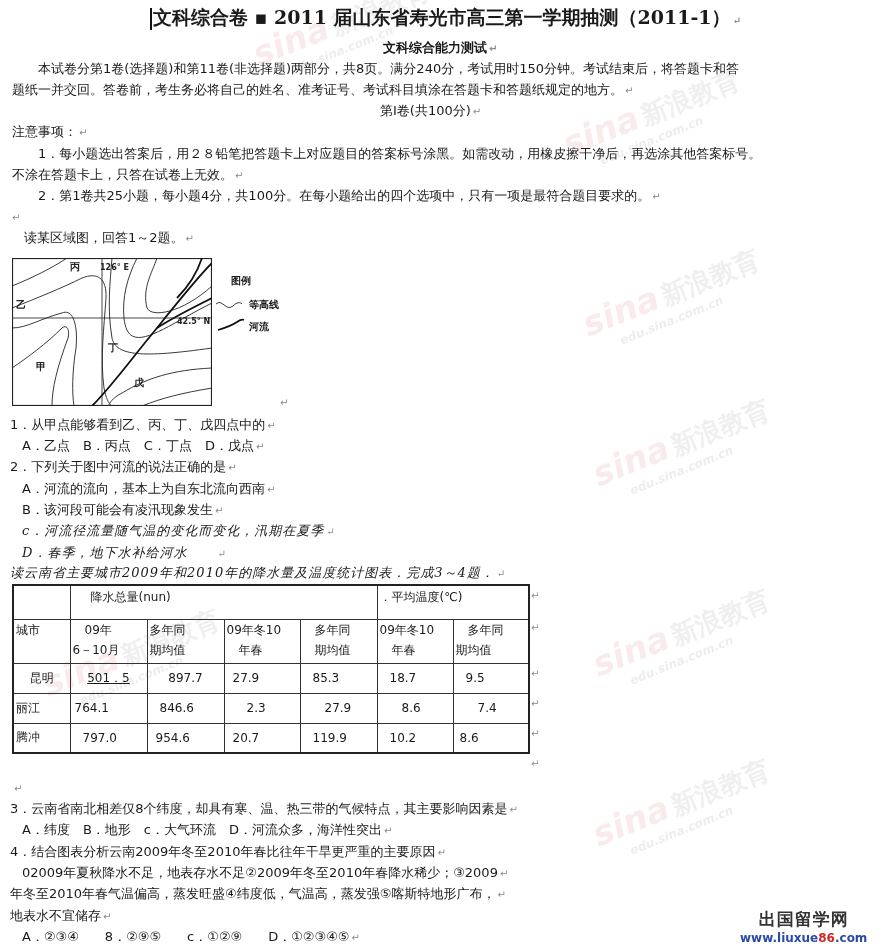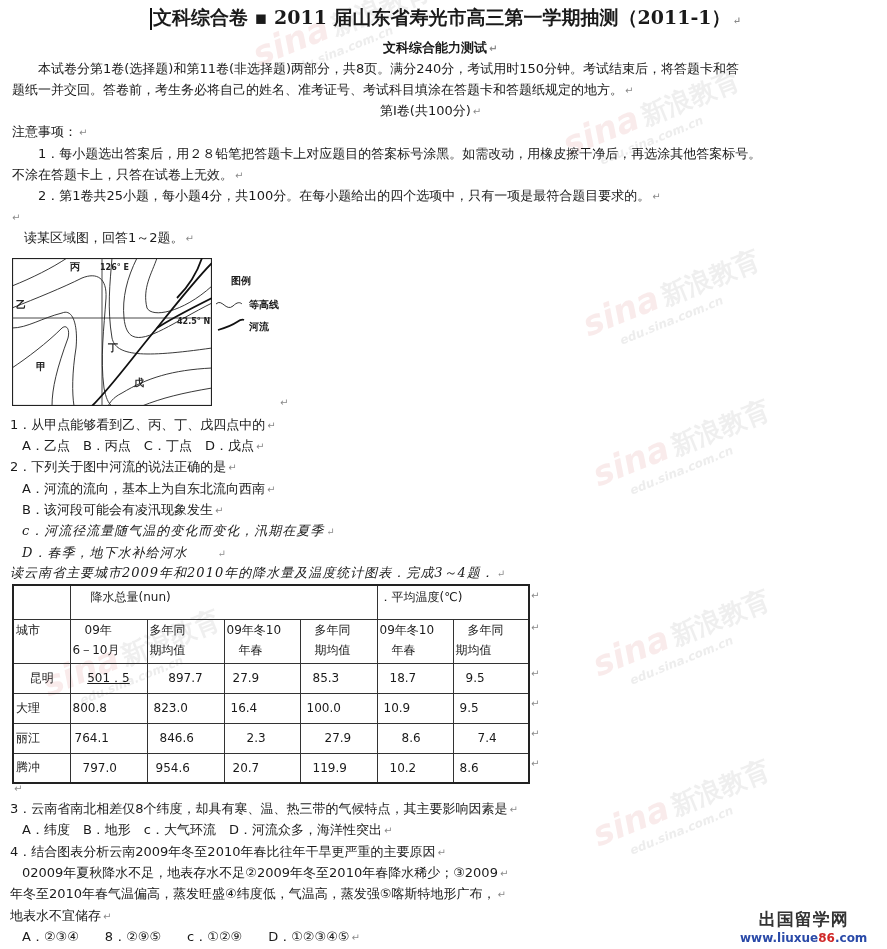--- a/index.html
+++ b/index.html
@@ -158,29 +158,20 @@
   <tr>
     <td style="text-align:center;">昆明</td>
     <td style="text-align:center;text-decoration:underline;">501．5</td>
     <td style="text-align:center;">897.7</td>
     <td style="padding-left:8px;">27.9</td>
     <td style="padding-left:12px;">85.3</td>
     <td style="padding-left:12px;">18.7</td>
     <td style="padding-left:12px;">9.5</td>
   </tr>
   <tr>
-    <td>大理</td>
-    <td>800.8</td>
-    <td style="padding-left:6px;">823.0</td>
-    <td style="padding-left:6px;">16.4</td>
-    <td style="padding-left:6px;">100.0</td>
-    <td style="padding-left:6px;">10.9</td>
-    <td style="padding-left:6px;">9.5</td>
-  </tr>
-  <tr>
     <td>丽江</td>
     <td style="padding-left:4px;">764.1</td>
     <td style="padding-left:12px;">846.6</td>
     <td style="padding-left:22px;">2.3</td>
     <td style="padding-left:24px;">27.9</td>
     <td style="padding-left:24px;">8.6</td>
     <td style="padding-left:24px;">7.4</td>
   </tr>
   <tr>
     <td>腾冲</td>

